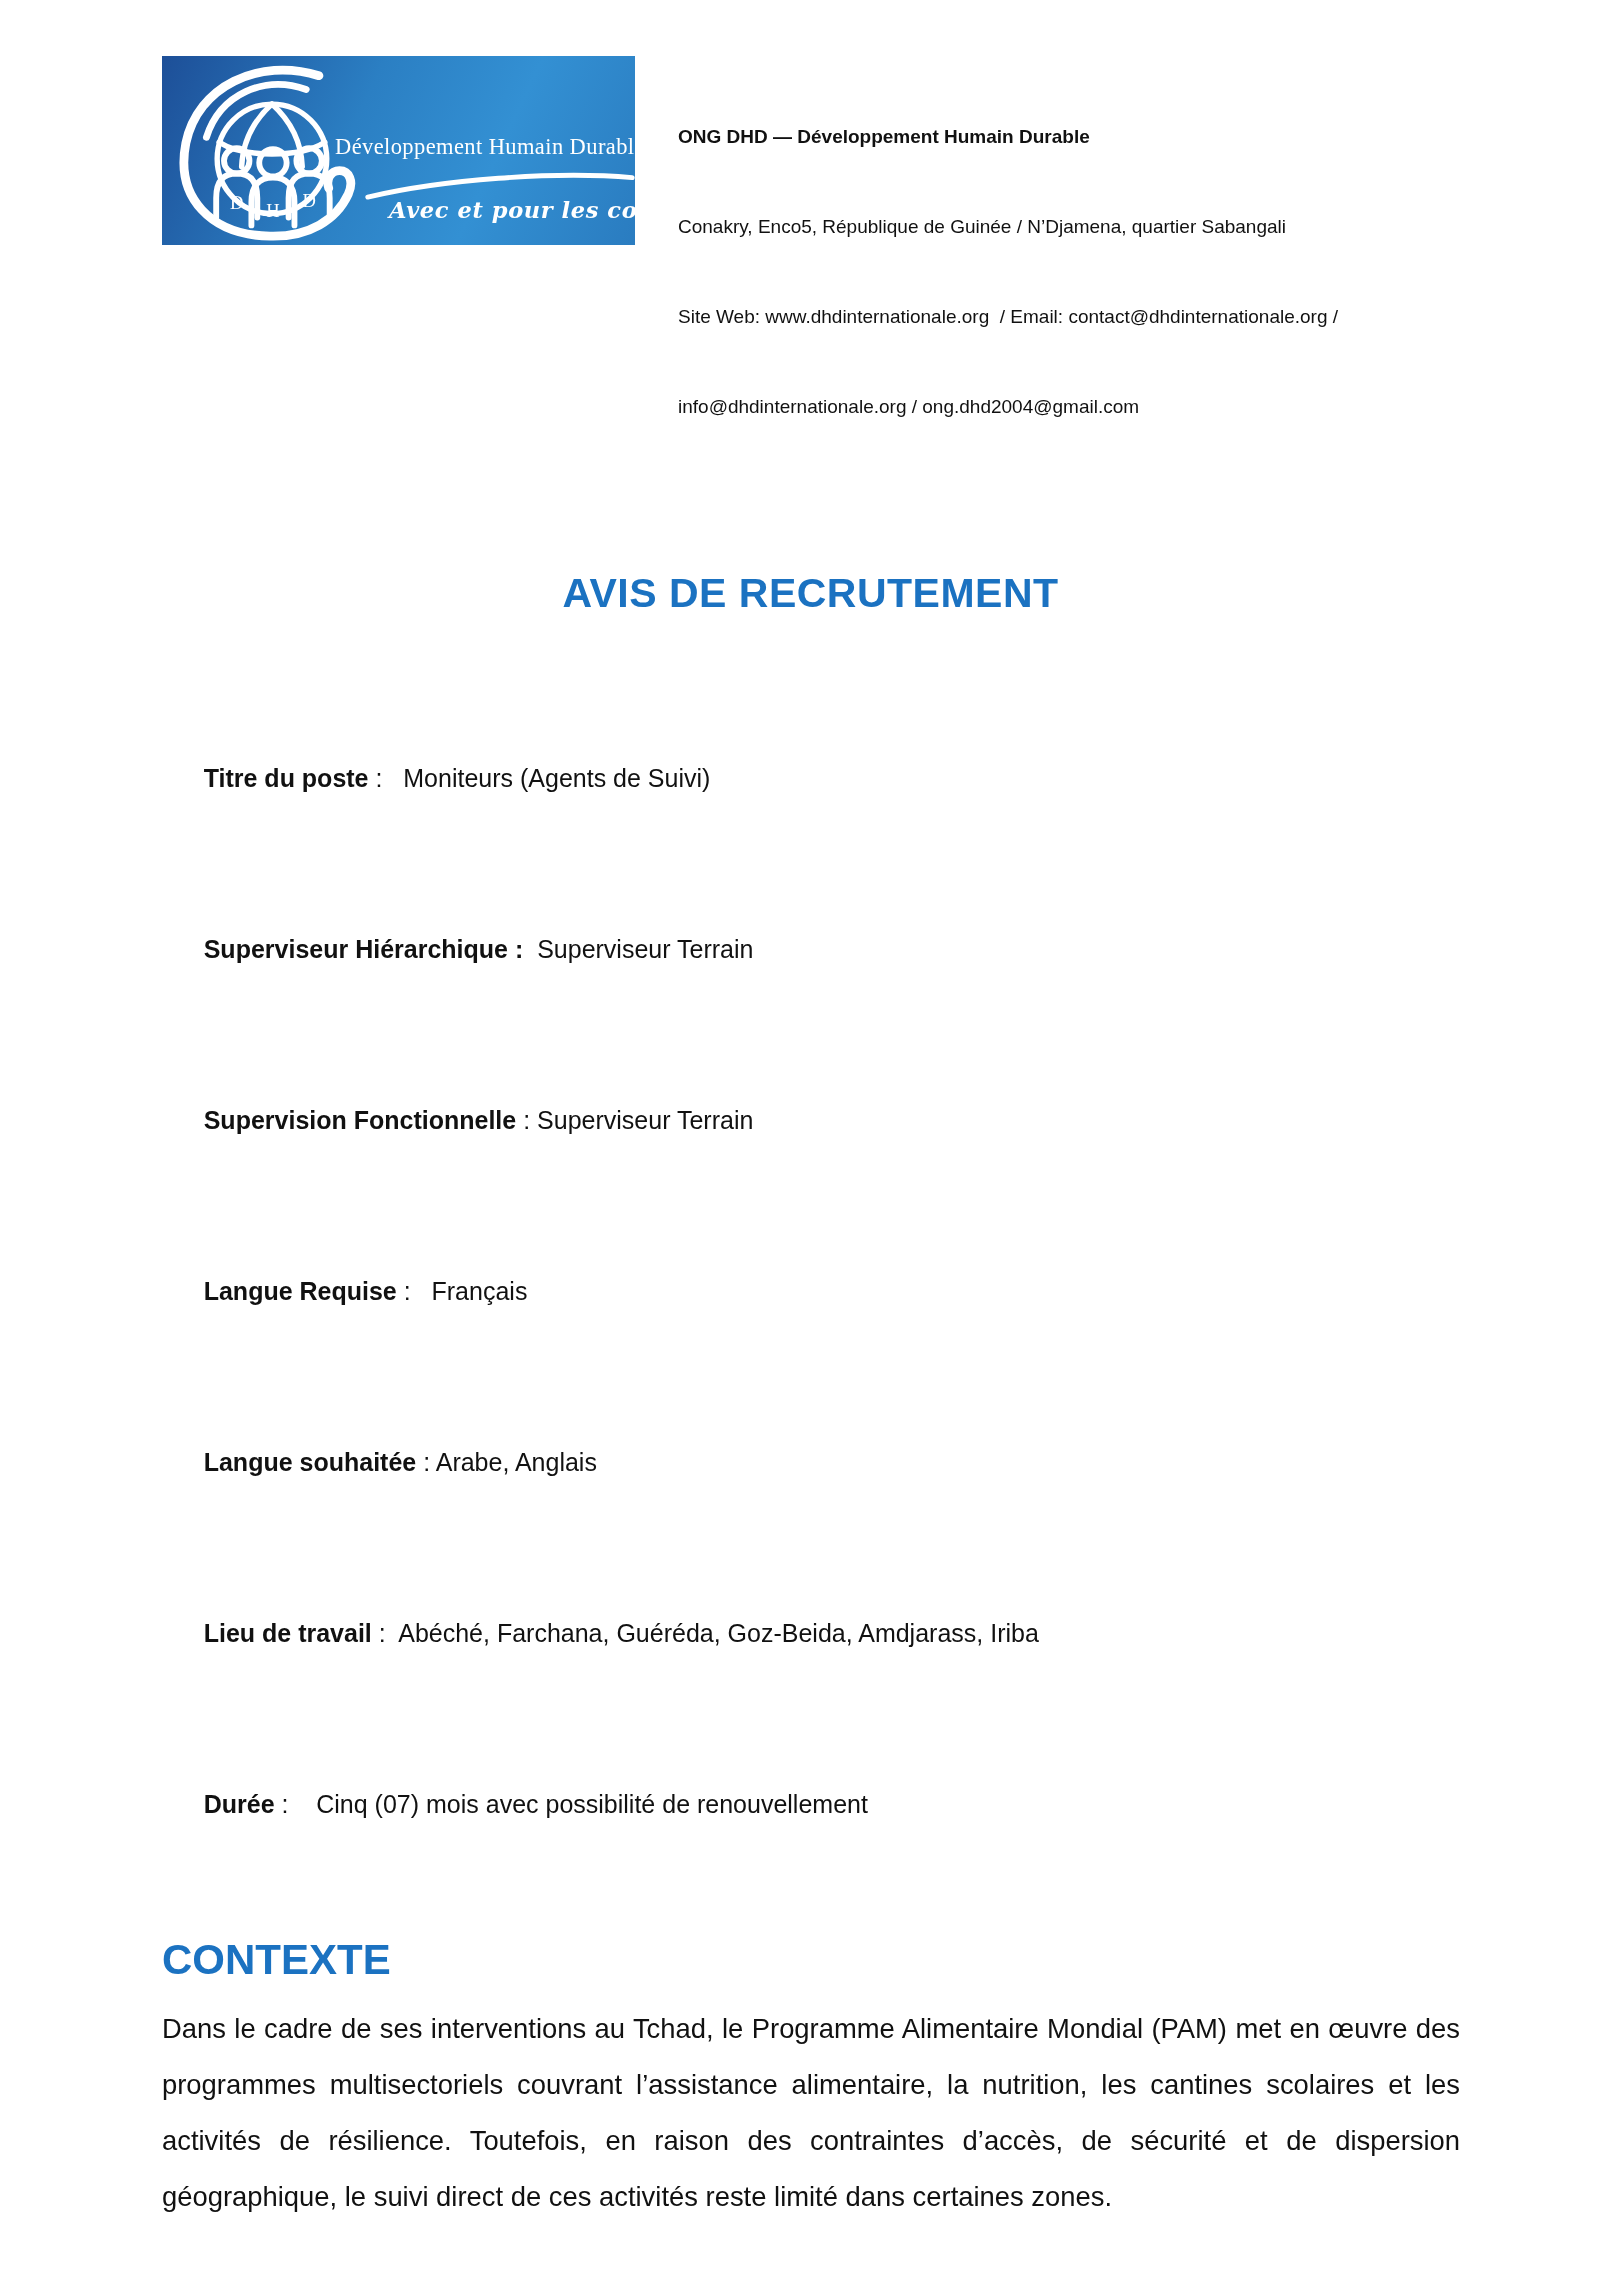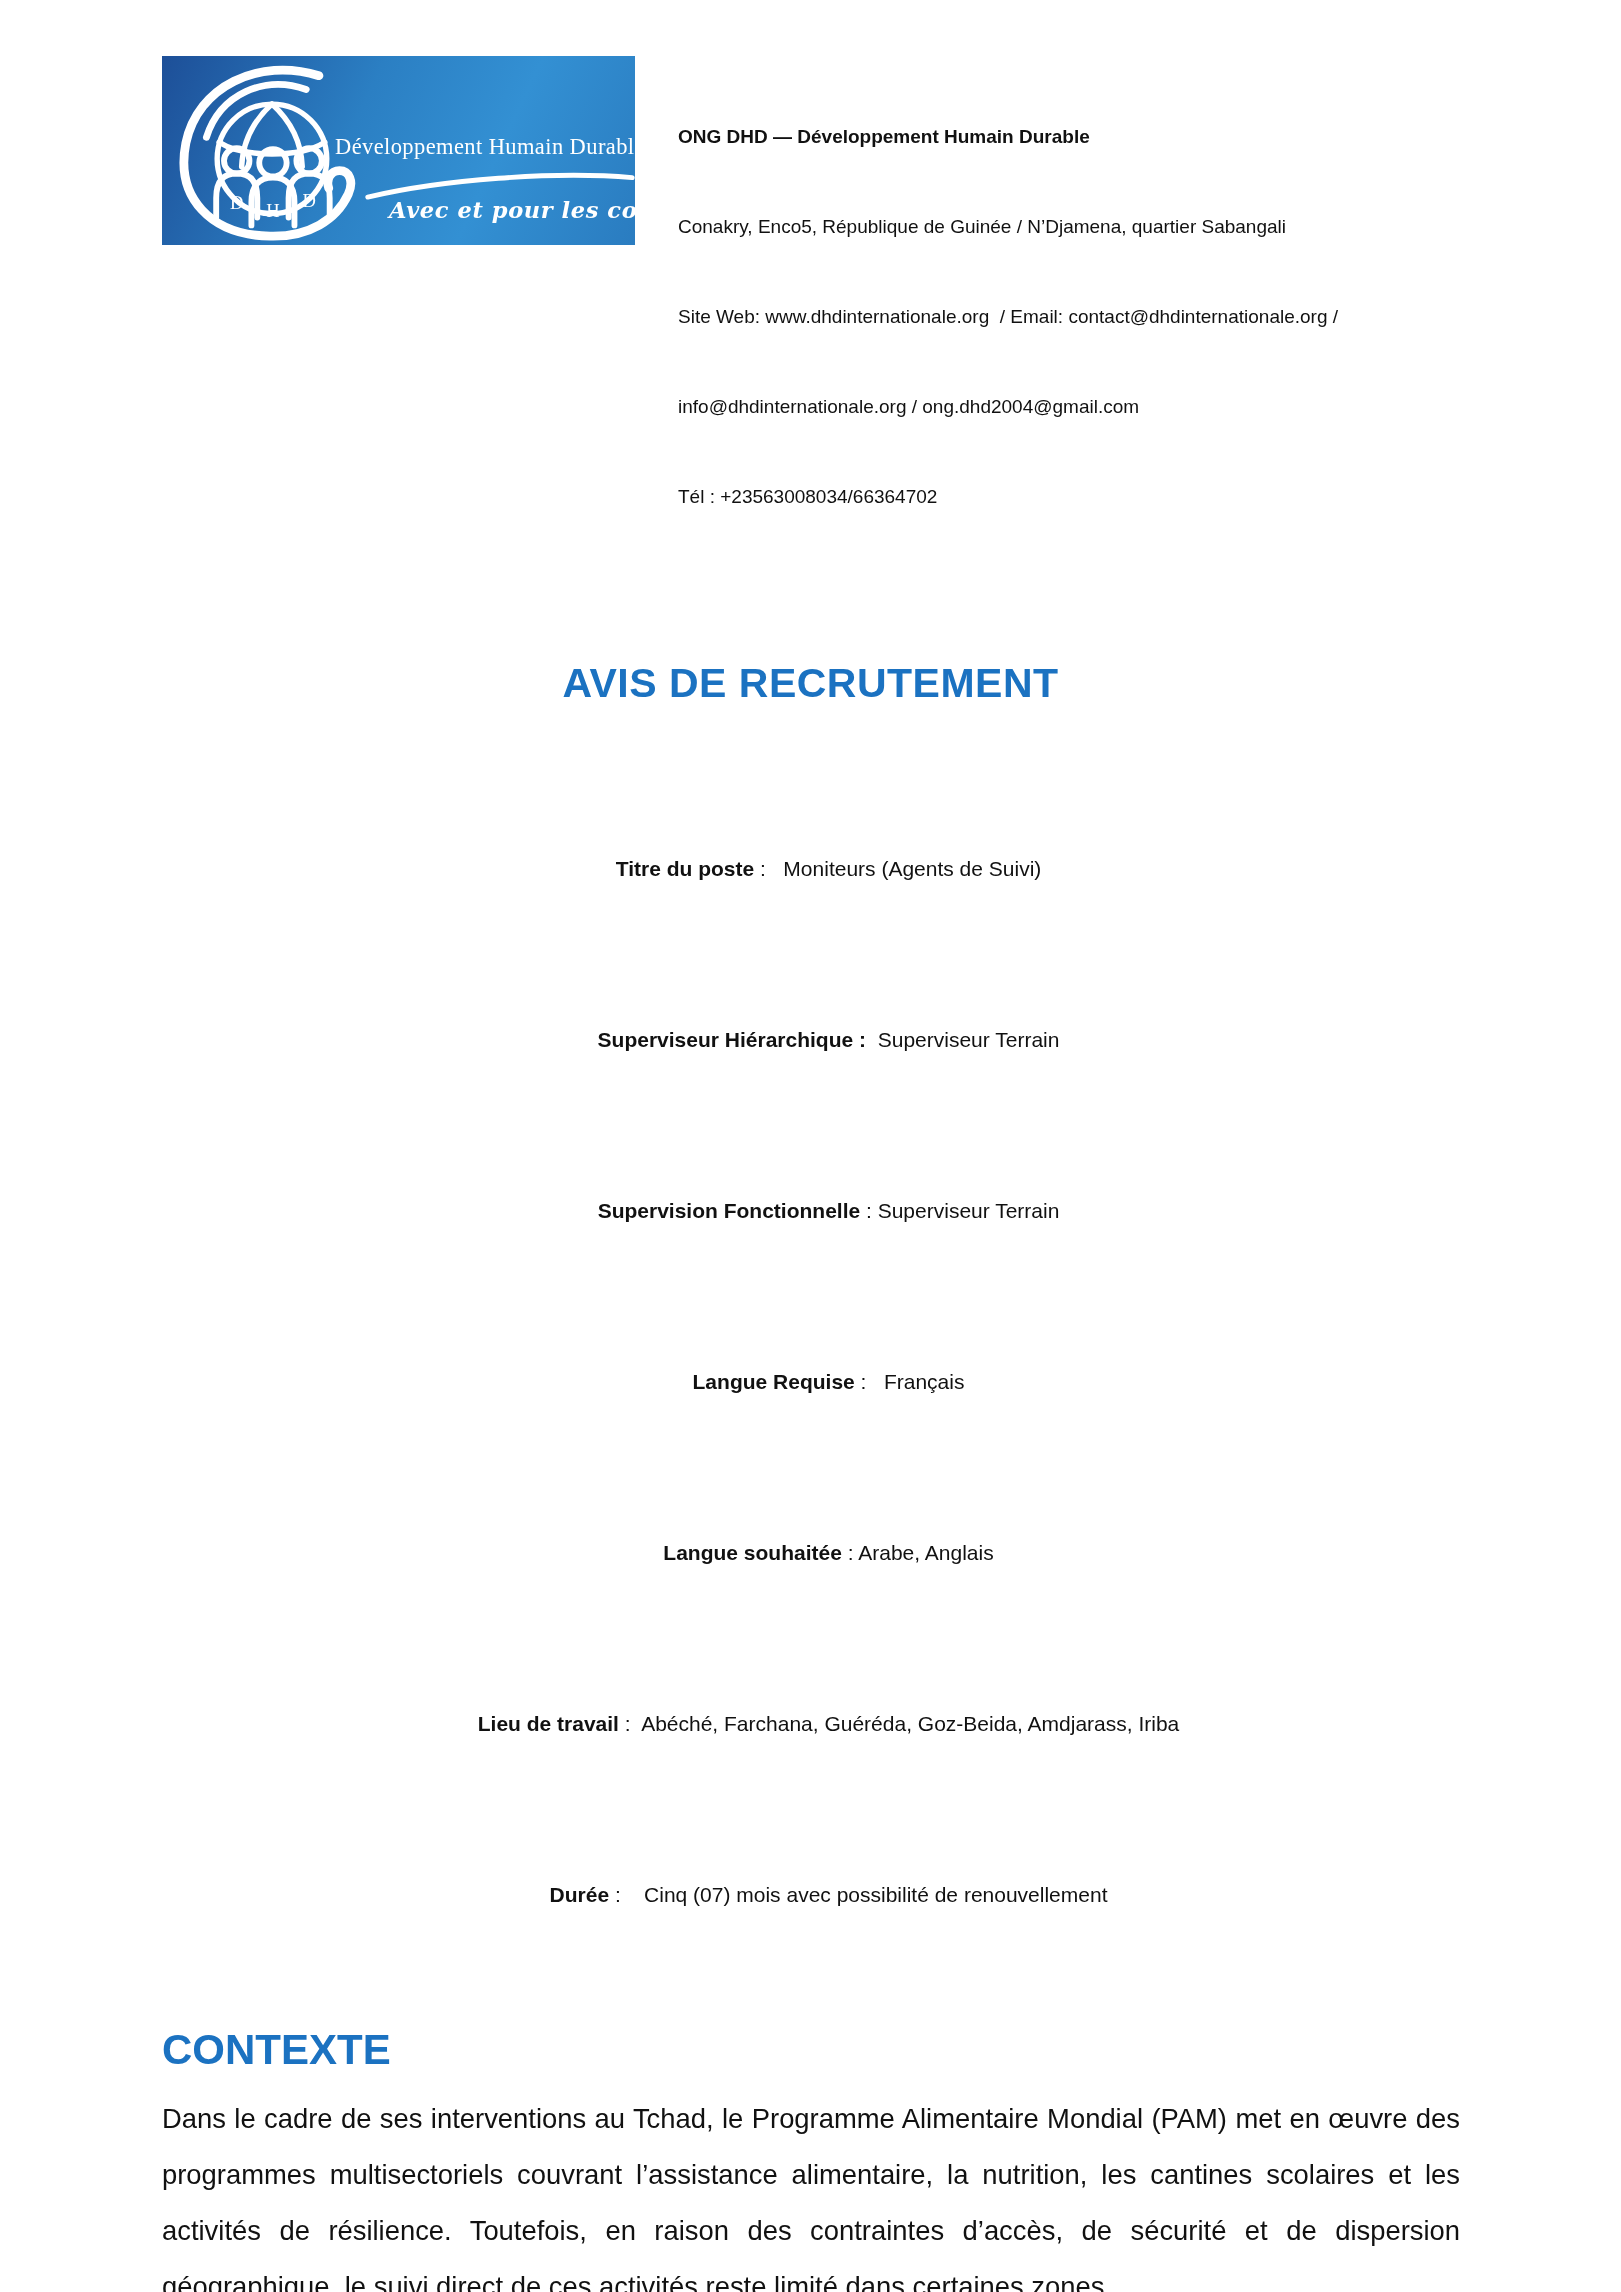--- a/index.html
+++ b/index.html
@@ -66,21 +66,21 @@
   .doc-title{
     margin-top:88px;
     text-align:center;
     color:var(--accent-blue);
     font-size:41px;
     font-weight:bold;
     letter-spacing:0.5px;
   }
 
   
-  .fields{margin:76px 161px 0 162px;font-size:21px;text-align:center;}
+  .fields{margin:76px 161px 0 162px;font-size:25px;}
   .field{line-height:57px;white-space:pre-wrap;}
   .field .fl{font-weight:bold;}
 
   
   .section-h{
     margin:49px 161px 0 162px;
     color:var(--accent-blue);
     font-size:42px;
     font-weight:bold;
     line-height:41px;
@@ -138,21 +138,20 @@
       </svg>
 
       <div class="logo-tagline">Avec et pour les communautés</div>
     </div>
 
     <div class="lh-text">
       <div class="b">ONG DHD — Développement Humain Durable</div>
       <div>Conakry, Enco5, République de Guinée / N’Djamena, quartier Sabangali</div>
       <div>Site Web: www.dhdinternationale.org  / Email: contact@dhdinternationale.org /</div>
       <div>info@dhdinternationale.org / ong.dhd2004@gmail.com</div>
-      <div>Tél : +23563008034/66364702</div>
     </div>
   </header>
 
   <h1 class="doc-title">AVIS DE RECRUTEMENT</h1>
 
   <section class="fields">
     <div class="field">
       <span class="fl">Titre du poste</span><span> :   </span><span>Moniteurs (Agents de Suivi)</span>
     </div>
     <div class="field">

